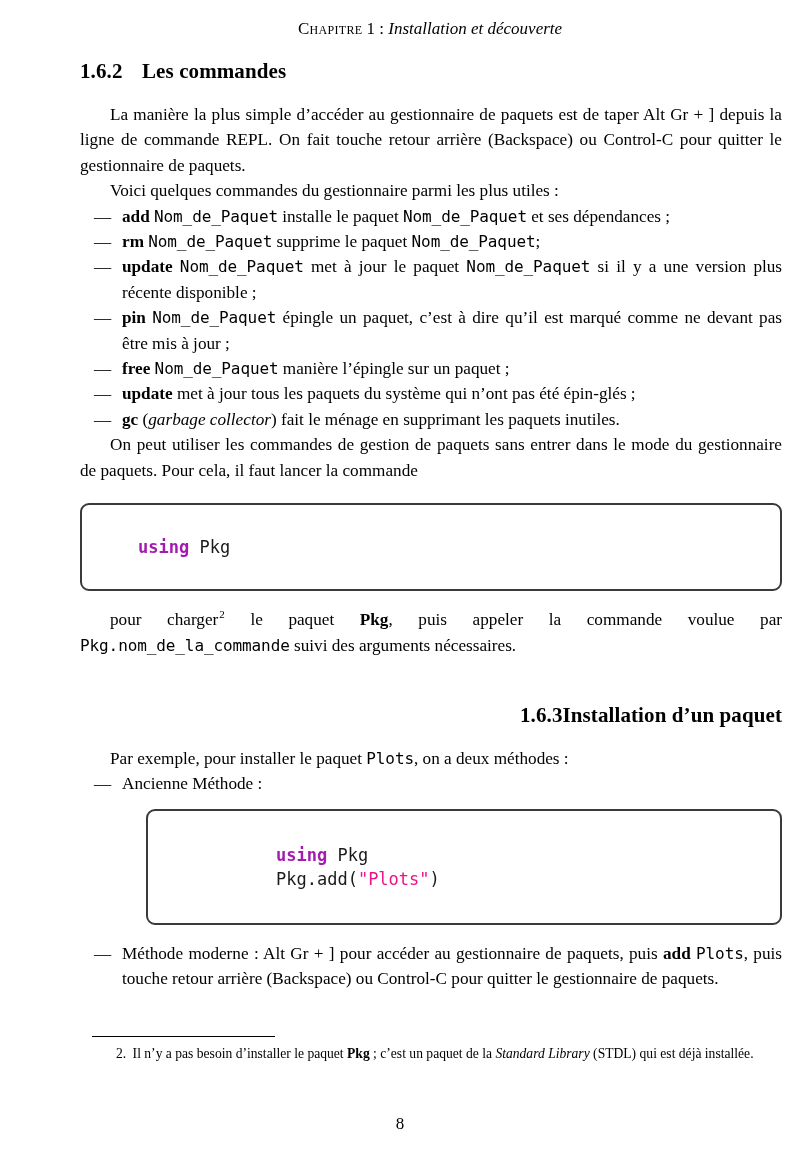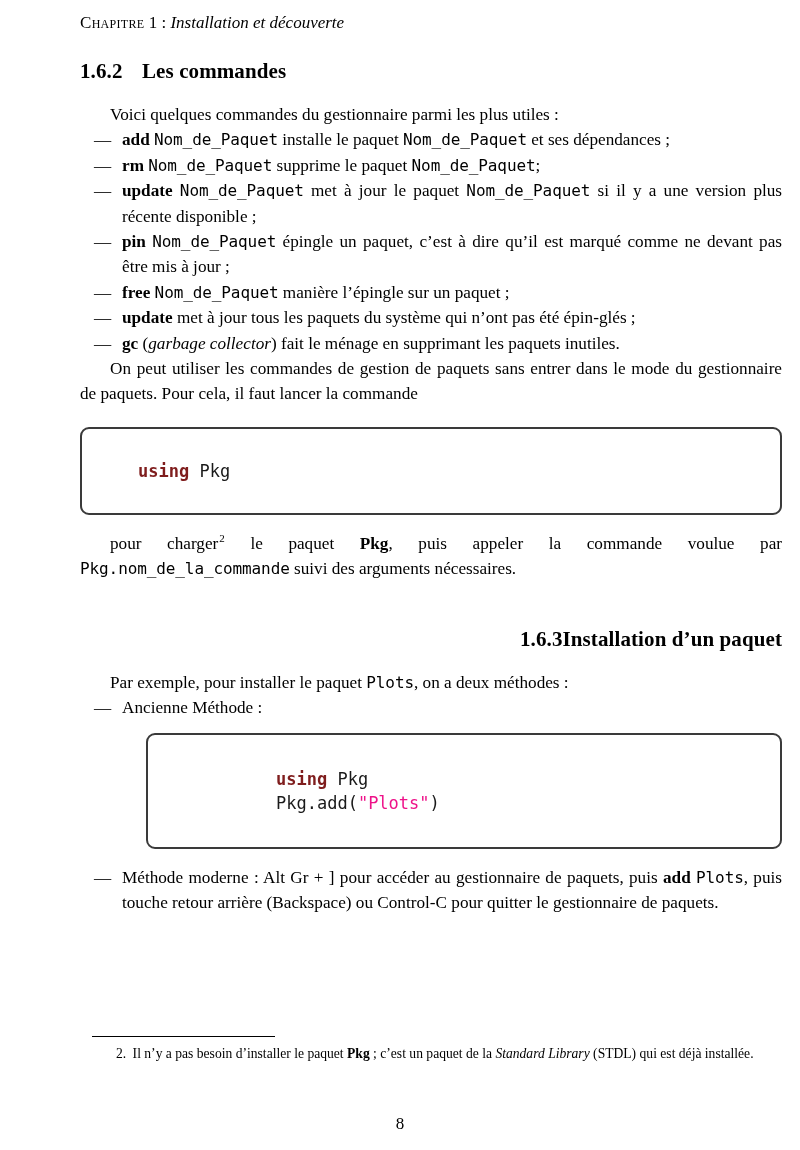--- a/index.html
+++ b/index.html
@@ -14,24 +14,24 @@
     margin: 0 auto;
     background: #ffffff;
     color: #000000;
     font-family: "Liberation Serif", "DejaVu Serif", serif;
     overflow: hidden;
   }
 
   
   .runhead {
     position: absolute;
-    top: 12px;
+    top: 18px;
     left: 80px;
     right: 20px;
-    text-align: left;
+    text-align: center;
     font-size: 17px;
     line-height: 22px;
     white-space: nowrap;
   }
   .smallcaps {
     font-variant: small-caps;
     letter-spacing: 0.3px;
   }
   .runhead .title-it { font-style: italic; }
 
@@ -107,21 +107,21 @@
     box-sizing: border-box;
     border: 2.2px solid #3a3a3a;
     border-radius: 9px;
     background: #ffffff;
     font-family: "DejaVu Sans Mono", "Liberation Mono", monospace;
     font-size: 17px;
     line-height: 24px;
     color: #1a1a1a;
   }
   .codebox .codeline { white-space: pre; }
-  .kw { color: #7f1d1d; font-weight: bold; }
+  .kw { color: #a21caf; font-weight: bold; }
   .str { color: #ee1289; }
 
   #code-box-1 {
     width: 702px;
     height: 88px;
     margin: 20px 0 0 0;
     padding: 30px 0 0 56px;
   }
   #code-box-2 {
     width: 636px;
@@ -169,20 +169,21 @@
   <div class="runhead">
     <span class="smallcaps">Chapitre</span><span>&nbsp;</span><span>1</span><span> : </span><span class="title-it">Installation et découverte</span>
   </div>
 
   <div class="body">
 
     <h2 class="section">
       <span class="num">1.6.2</span><span>Les commandes</span>
     </h2>
 
+    <p class="para indent">La manière la plus simple d’accéder au gestionnaire de paquets est de taper Alt Gr + ] depuis la ligne de commande REPL. On fait touche retour arrière (Backspace) ou Control-C pour quitter le gestionnaire de paquets.</p>
 
     <p class="para" style="text-indent:30px;">Voici quelques commandes du gestionnaire parmi les plus utiles :</p>
 
     <ul class="dashlist">
 
       <li>
         <span class="dash">—</span><span class="bf">add</span> <span class="mono">Nom_de_Paquet</span> <span>installe le paquet</span> <span class="mono">Nom_de_Paquet</span> <span>et ses dépendances ;</span>
       </li>
 
       <li>

